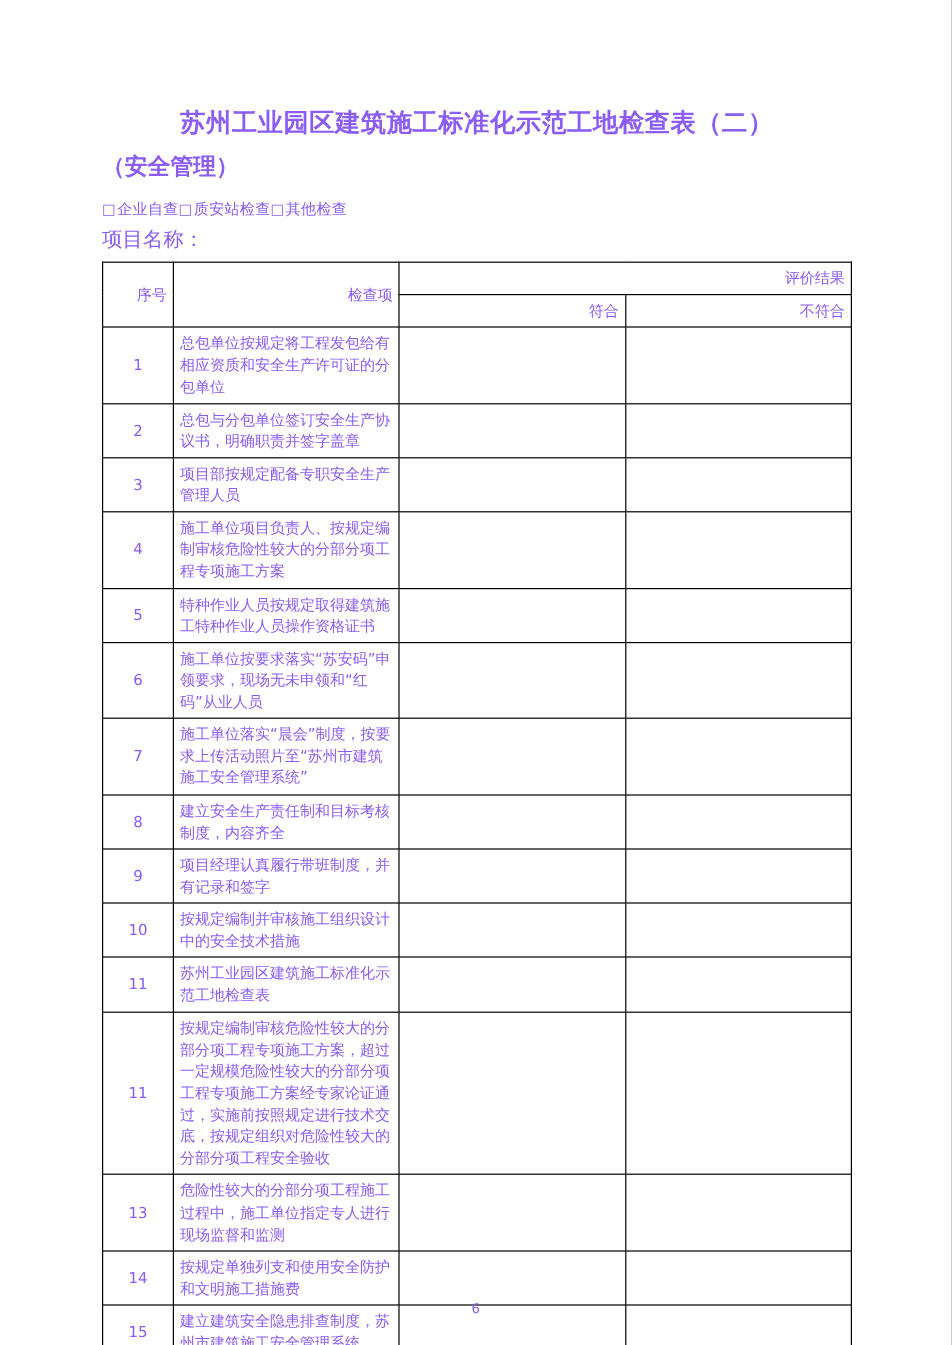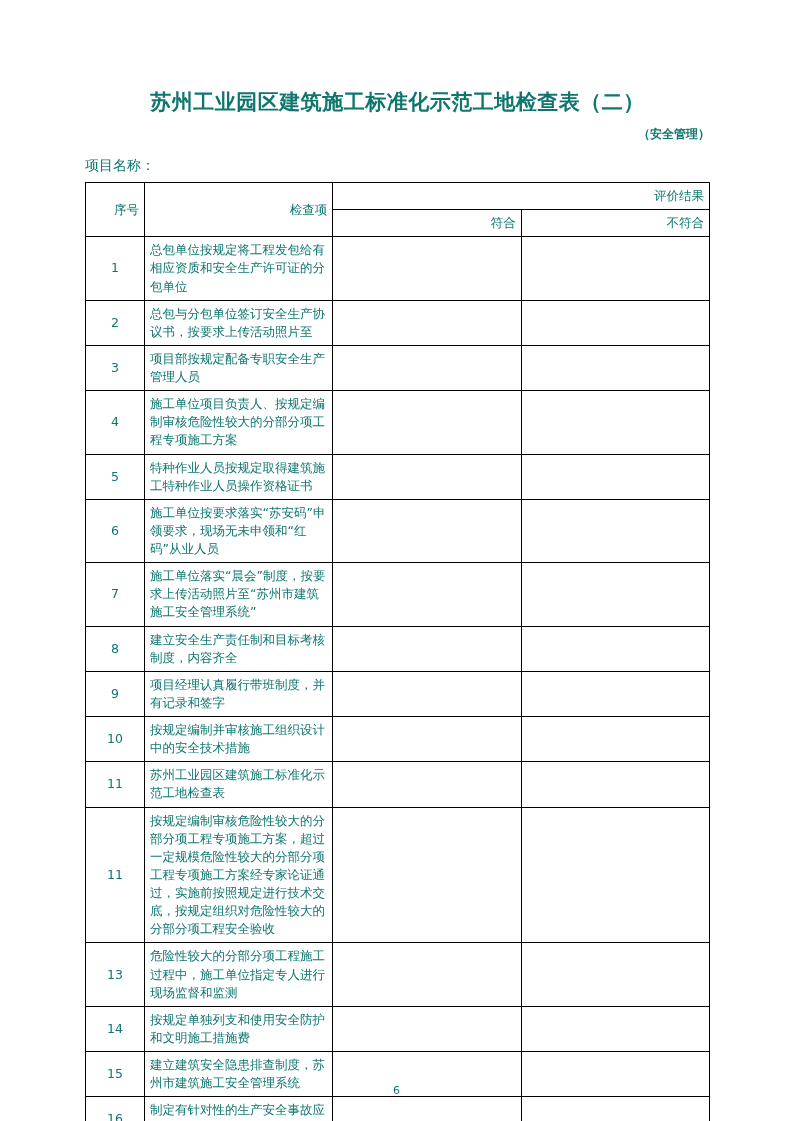--- a/index.html
+++ b/index.html
@@ -8,55 +8,55 @@
     background: #9a9a9a;
   }
   .page {
     width: 793px;
     height: 1121px;
     background: #ffffff;
     position: relative;
     margin: 0 auto;
     box-sizing: border-box;
     font-family: "DejaVu Sans", "Liberation Sans", sans-serif;
-    color: #0f766e;
+    color: #8b5cf6;
     overflow: hidden;
   }
   .content {
     position: absolute;
     left: 85px;
     top: 88px;
     width: 625px;
   }
   .doc-title {
     font-size: 21px;
     font-weight: bold;
     text-align: center;
     letter-spacing: 0.5px;
     margin: 0 0 10px 0;
     font-family: "DejaVu Serif", "Liberation Serif", serif;
   }
   .doc-subtitle {
-    font-size: 12px;
+    font-size: 19px;
     font-weight: bold;
-    text-align: right;
+    text-align: left;
     margin: 0 0 14px 0;
     font-family: "DejaVu Serif", "Liberation Serif", serif;
   }
   .checkline {
     font-size: 12.5px;
     margin: 0 0 5px 0;
     letter-spacing: 0.3px;
   }
   .checkline .cb {
     font-size: 12px;
     margin-right: 1px;
   }
   .projline {
-    font-size: 14px;
+    font-size: 17px;
     margin: 0 0 7px 0;
   }
   table.main {
     border-collapse: collapse;
     width: 625px;
     table-layout: fixed;
   }
   table.main td, table.main th {
     border: 1px solid #000;
     font-size: 12.5px;
@@ -83,20 +83,23 @@
 </style>
 </head>
 <body>
 
 <div class="page">
   <div class="content">
 
     <h1 class="doc-title">苏州工业园区建筑施工标准化示范工地检查表（二）</h1>
     <div class="doc-subtitle">（安全管理）</div>
 
+    <div class="checkline">
+      <span class="cb">□</span><span>企业自查</span><span class="cb">□</span><span>质安站检查</span><span class="cb">□</span><span>其他检查</span>
+    </div>
 
     <div class="projline">项目名称：</div>
 
     <table class="main">
       <tbody>
         <tr>
           <td class="c-no hdr-center" rowspan="2">序号</td>
           <td class="c-item hdr-center" rowspan="2">检查项</td>
           <td class="hdr-center" colspan="2">评价结果</td>
         </tr>
@@ -106,21 +109,21 @@
         </tr>
 
         <tr>
           <td class="c-no">1</td>
           <td class="row-item">总包单位按规定将工程发包给有相应资质和安全生产许可证的分包单位</td>
           <td></td>
           <td></td>
         </tr>
         <tr>
           <td class="c-no">2</td>
-          <td class="row-item">总包与分包单位签订安全生产协议书，按要求上传活动照片至</td>
+          <td class="row-item">总包与分包单位签订安全生产协议书，明确职责并签字盖章</td>
           <td></td>
           <td></td>
         </tr>
         <tr>
           <td class="c-no">3</td>
           <td class="row-item">项目部按规定配备专职安全生产管理人员</td>
           <td></td>
           <td></td>
         </tr>
         <tr>

